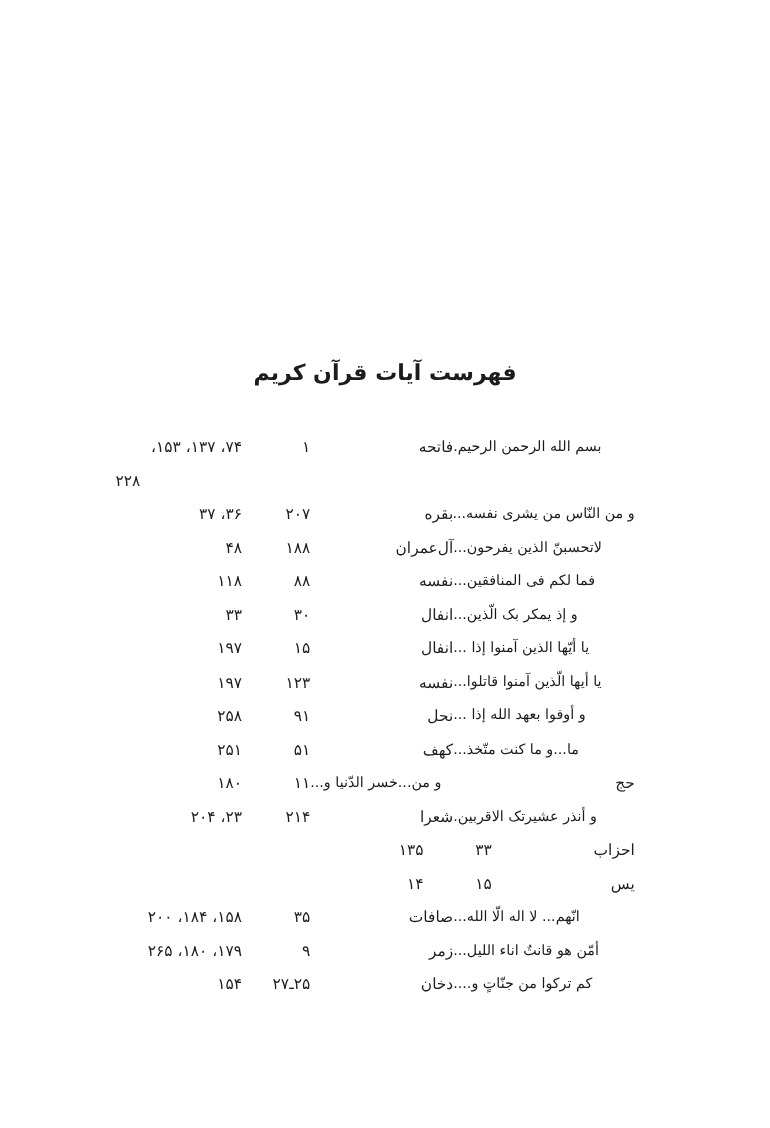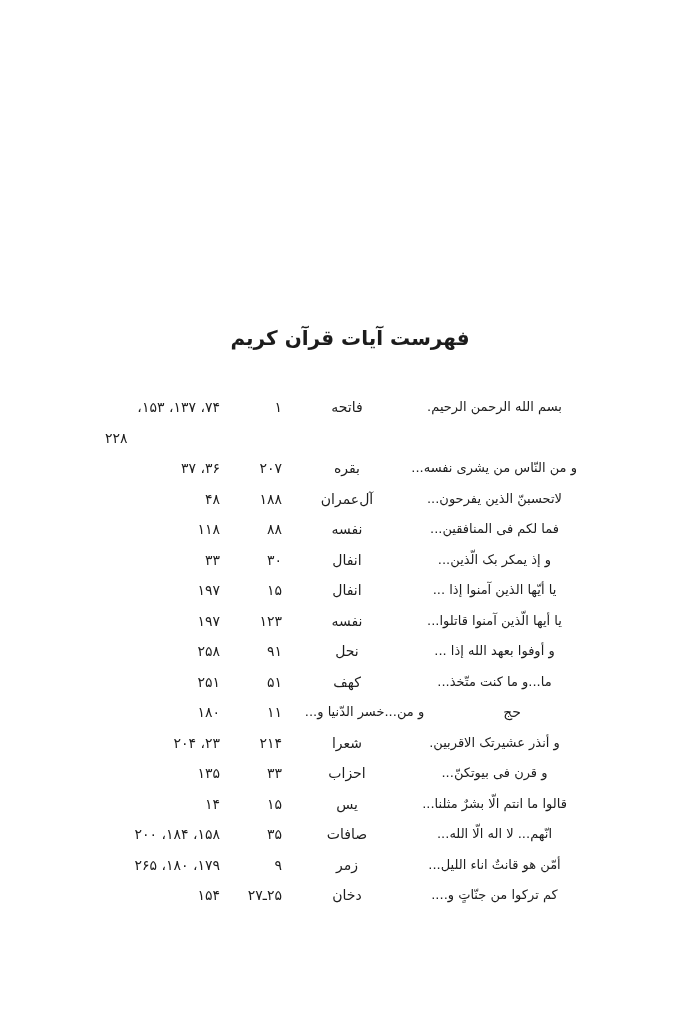--- a/index.html
+++ b/index.html
@@ -39,27 +39,27 @@
     display: flex;
     align-items: flex-start;
     min-height: 30.5px;
   }
   .cell {
     line-height: 30.5px;
     font-size: 14px;
   }
   .c-verse {
     width: 165px;
-    text-align: center;
+    text-align: left;
     white-space: nowrap;
     font-size: 13px;
   }
   .c-surah {
     width: 130px;
-    text-align: center;
+    text-align: right;
   }
   .c-ayah {
     width: 62px;
     text-align: right;
   }
   .c-pages {
     width: 115px;
     text-align: right;
   }
   .pages-line2 {
@@ -150,28 +150,26 @@
     </div>
 
     <div class="index-row">
       <div class="cell c-verse">و أنذر عشیرتک الاقربین.</div>
       <div class="cell c-surah">شعرا</div>
       <div class="cell c-ayah">۲۱۴</div>
       <div class="cell c-pages">۲۳، ۲۰۴</div>
     </div>
 
     <div class="index-row">
-      <div class="cell c-verse">و قرن فی بیوتکنّ...</div>
       <div class="cell c-surah">احزاب</div>
       <div class="cell c-ayah">۳۳</div>
       <div class="cell c-pages">۱۳۵</div>
     </div>
 
     <div class="index-row">
-      <div class="cell c-verse">قالوا ما انتم الّا بشرٌ مثلنا...</div>
       <div class="cell c-surah">یس</div>
       <div class="cell c-ayah">۱۵</div>
       <div class="cell c-pages">۱۴</div>
     </div>
 
     <div class="index-row">
       <div class="cell c-verse">انّهم... لا اله الّا الله...</div>
       <div class="cell c-surah">صافات</div>
       <div class="cell c-ayah">۳۵</div>
       <div class="cell c-pages">۱۵۸، ۱۸۴، ۲۰۰</div>

